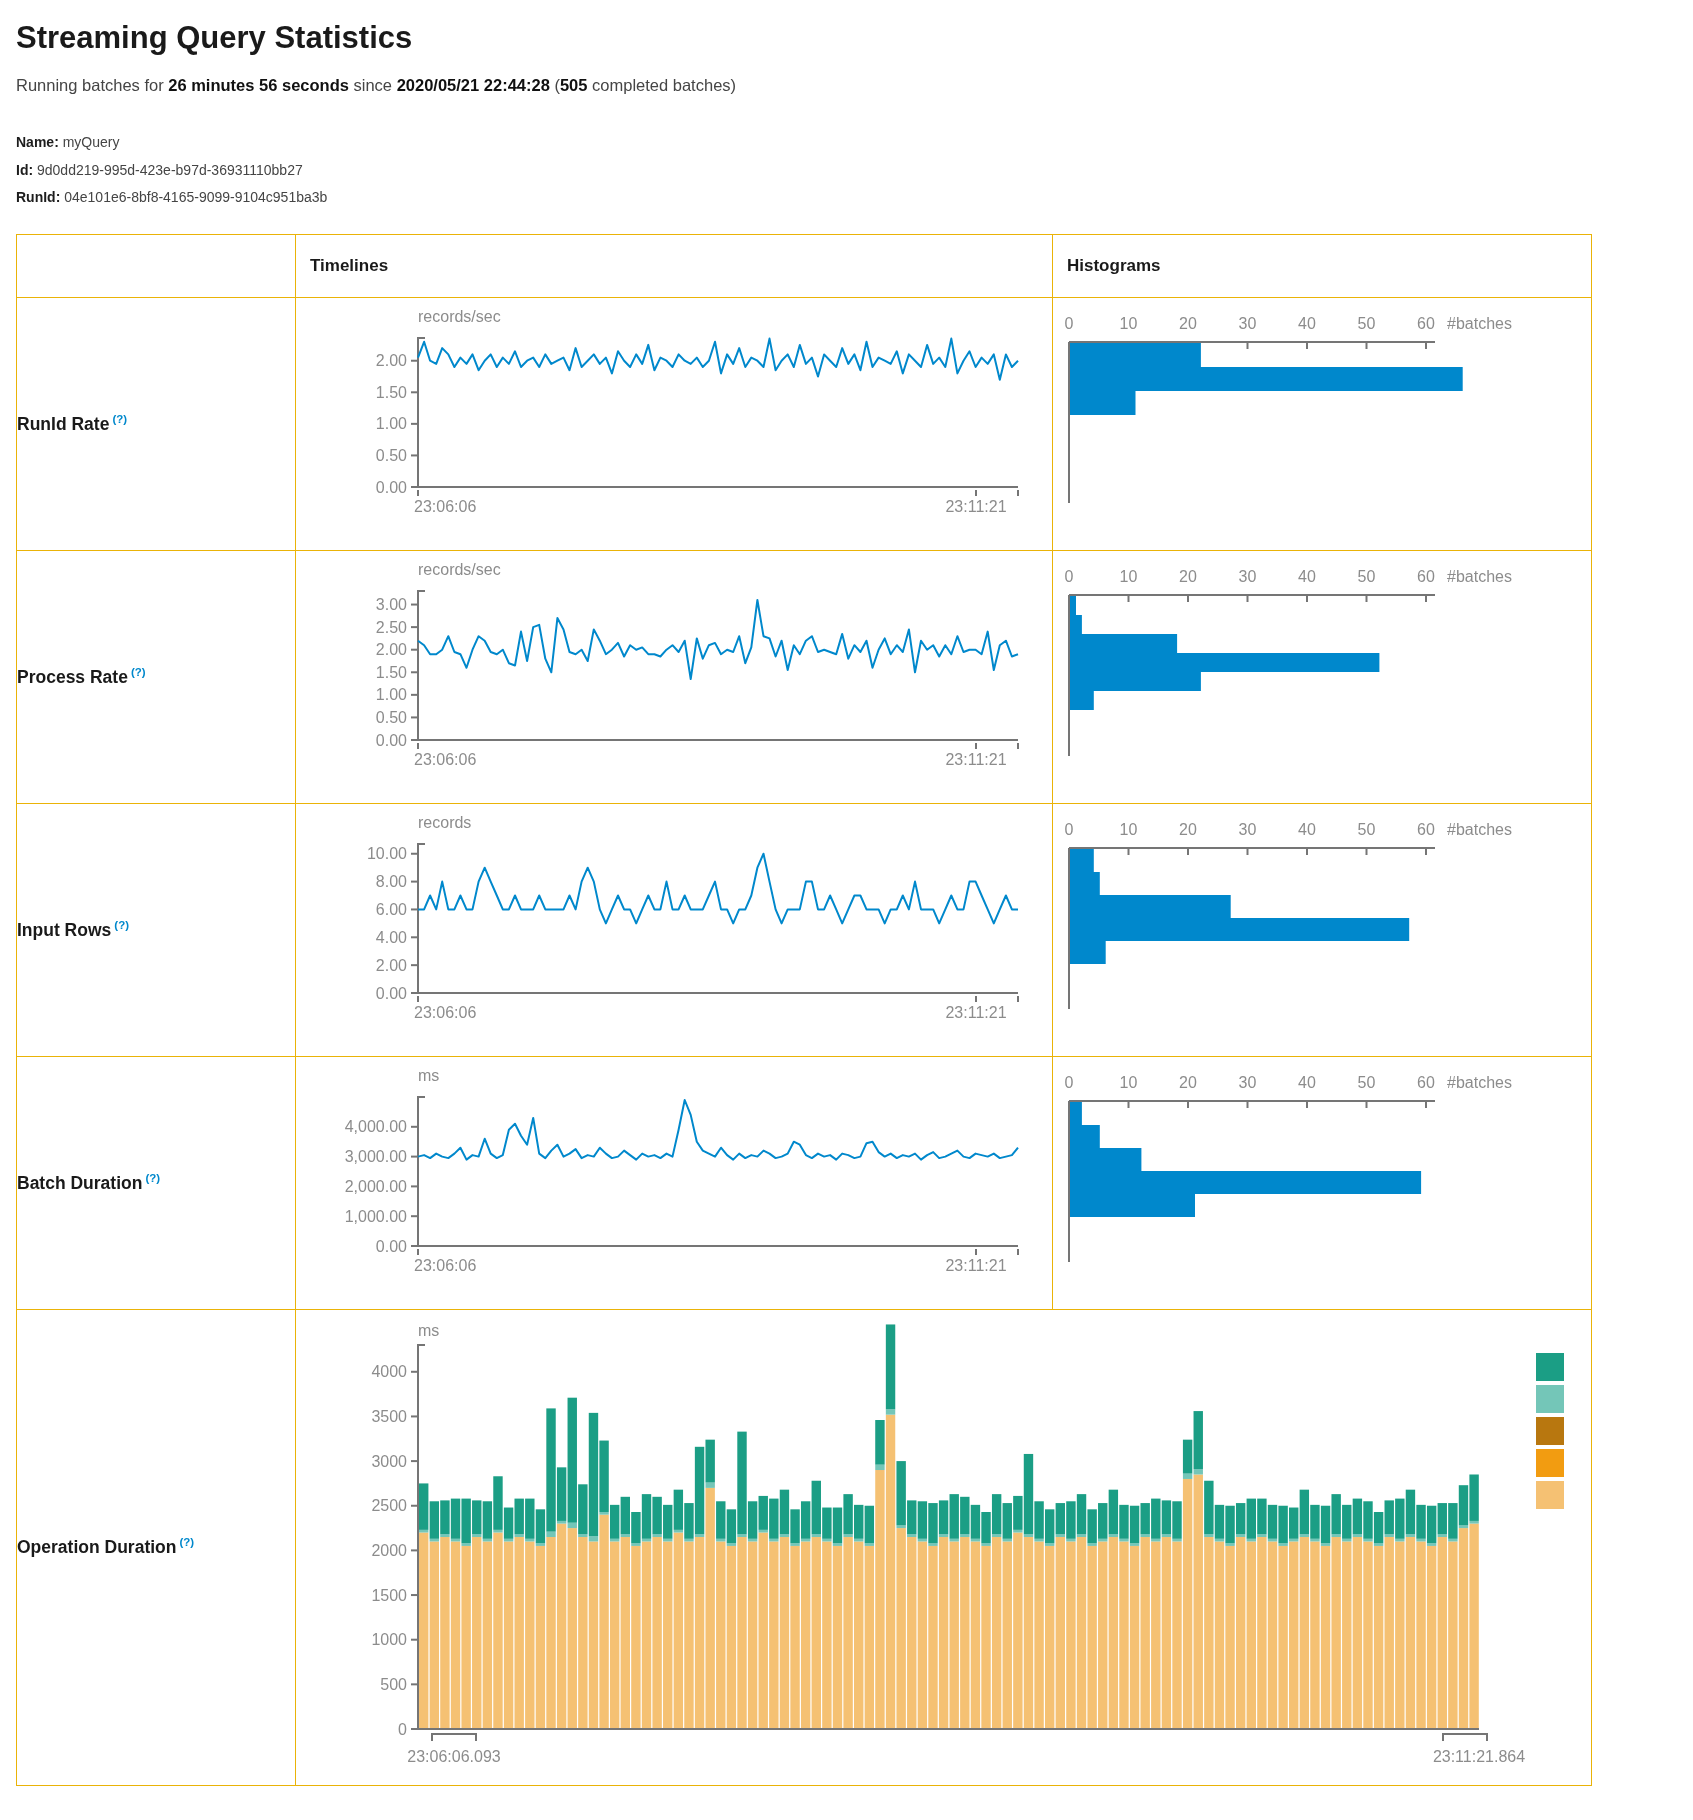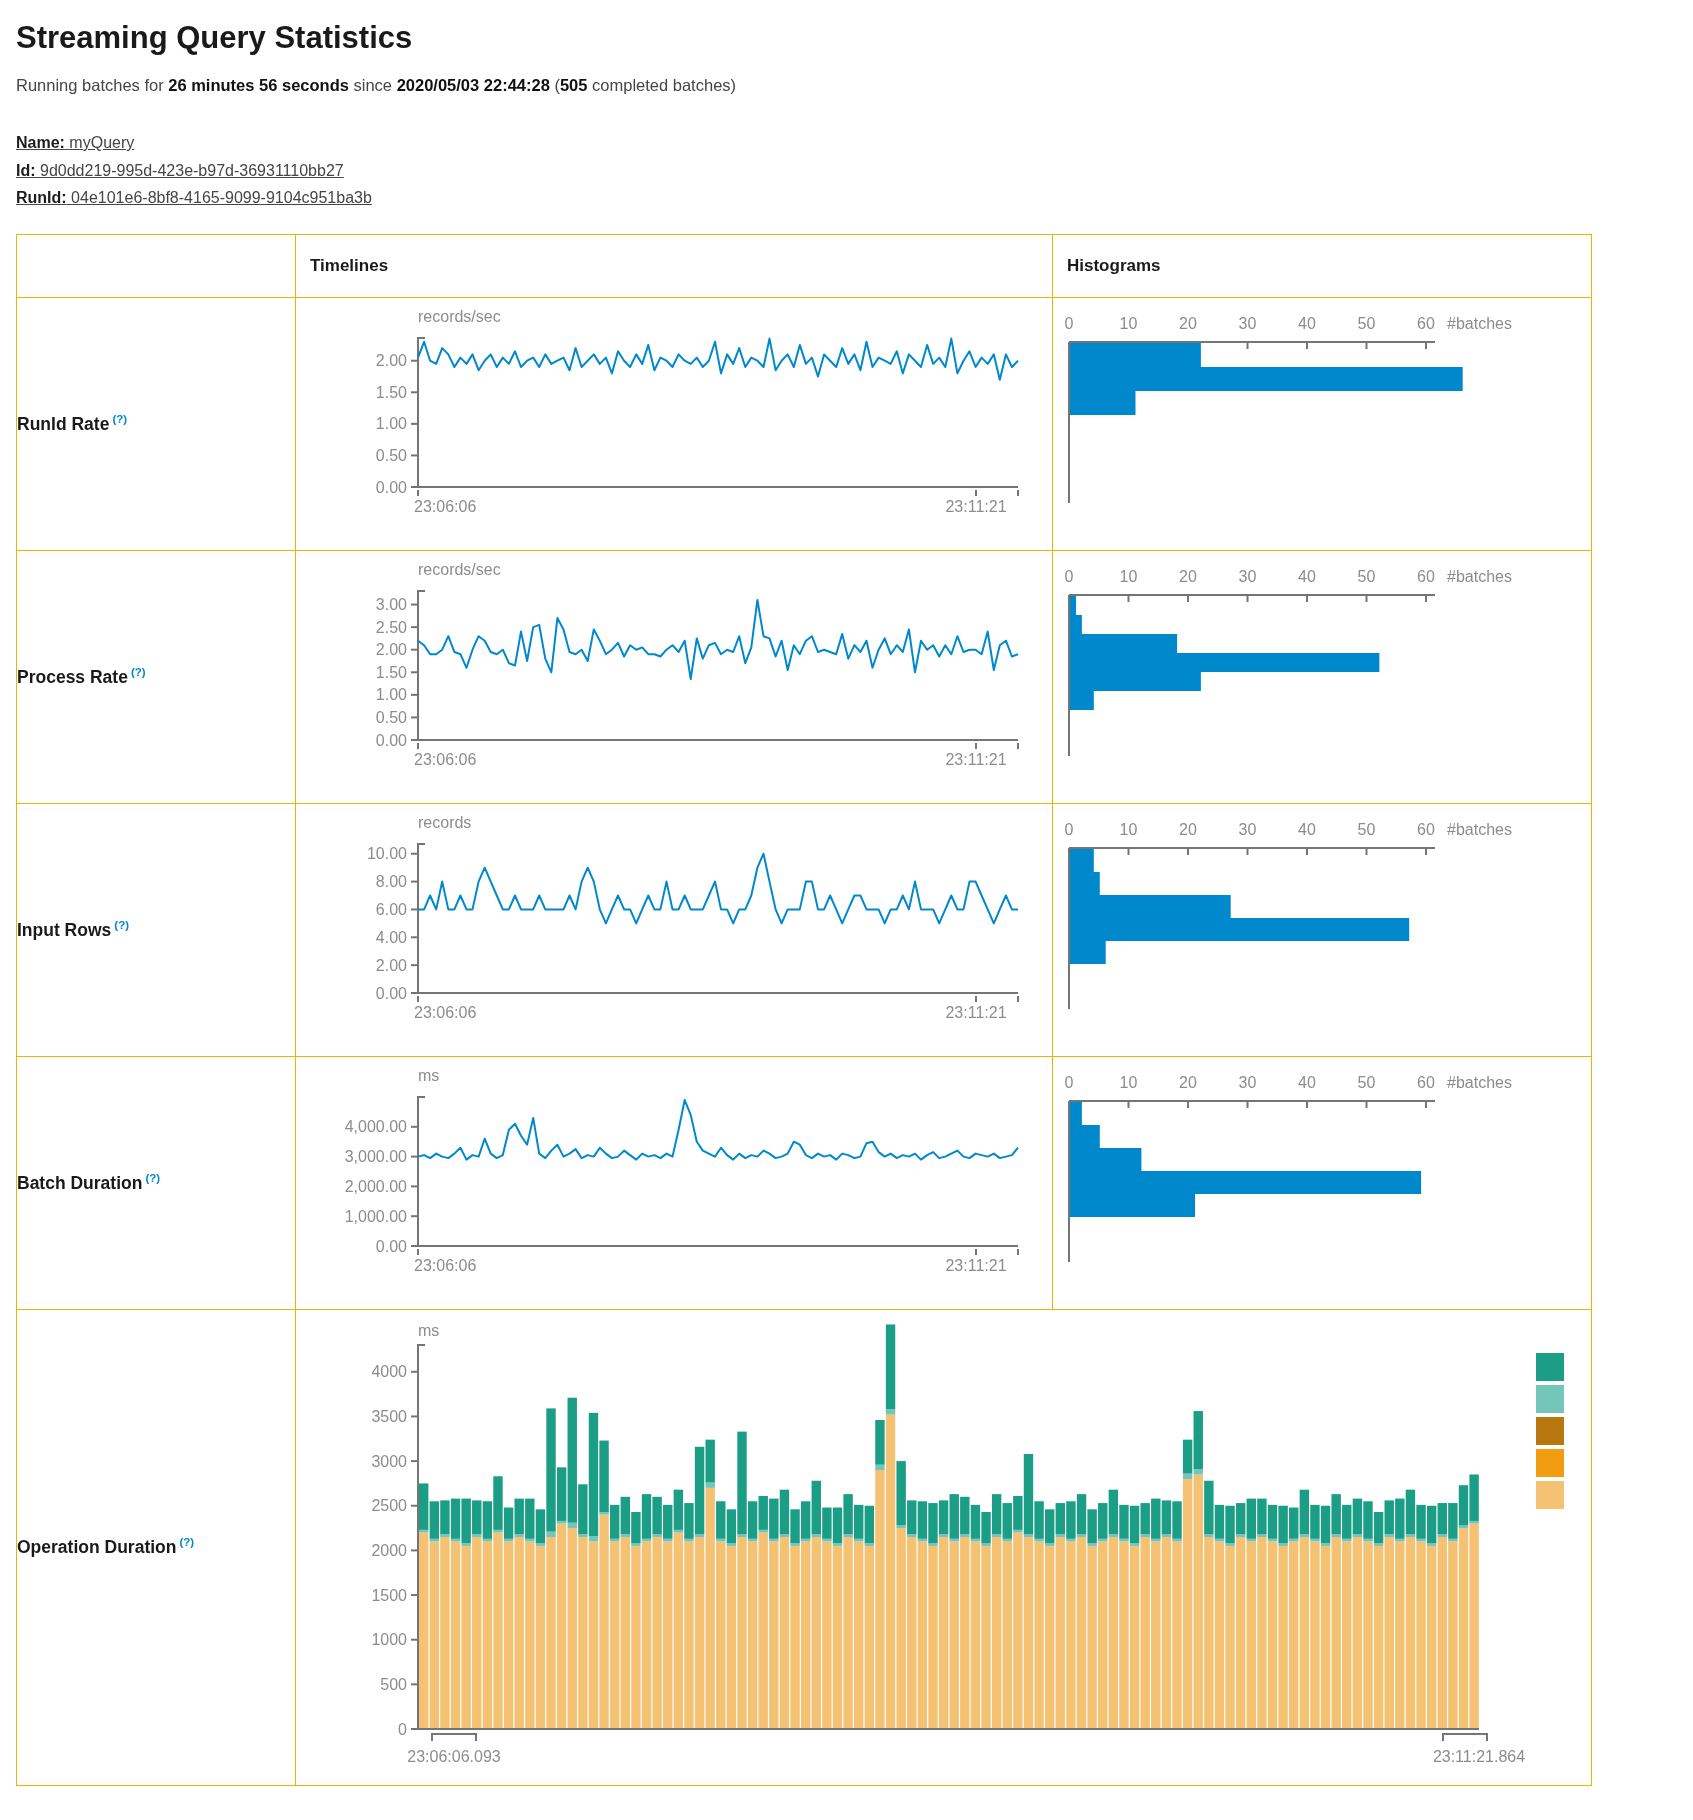--- a/index.html
+++ b/index.html
@@ -1,20 +1,20 @@
 <!DOCTYPE html>
 <html><head>
 <meta charset="utf-8">
 <style>
   html,body{margin:0;padding:0;background:#fff;color:#333;font-family:"Liberation Sans",sans-serif;}
   .wrap{padding:12px 20px 20px 16px;width:1661px;}
   h1{font-size:31px;margin:8px 0 20px 0;color:#1a1a1a;font-weight:bold;}
   .subtitle{font-size:16.5px;color:#454545;margin:0 0 34px 0;}
   .subtitle b{color:#111;}
-  .meta{font-size:16px;line-height:27.5px;color:#454545;margin:0 0 22px 0;text-decoration:underline;}
+  .meta{font-size:14px;line-height:27.5px;color:#454545;margin:0 0 22px 0;}
   .meta b{color:#1d1d1d;}
   table.stats{border-collapse:collapse;table-layout:fixed;width:1575px;}
   table.stats th, table.stats td{border:1px solid #eab308;padding:0;}
   table.stats th{font-size:17px;text-align:left;color:#1a1a1a;padding:21px 0 21px 14px;font-weight:bold;vertical-align:middle;}
   td.lbl{vertical-align:middle;padding-left:20px;font-size:17.5px;font-weight:bold;color:#1a1a1a;}
   td.chart-cell{vertical-align:top;height:250px;overflow:hidden;}
   td.op-cell{vertical-align:top;height:475px;}
   sup.help{color:#0088cc;font-size:11.5px;font-weight:bold;margin-left:3px;}
   svg text{font-family:"Liberation Sans",sans-serif;}
   .tick{fill:#8c8c8c;font-size:16px;}
@@ -22,21 +22,21 @@
   .opwrap{position:relative;width:1296px;height:475px;}
   .legend{position:absolute;top:43px;right:28px;display:flex;flex-direction:column;gap:4px;}
   .legend span{width:28px;height:28px;display:block;}
 </style>
 </head>
 <body>
 
 <div class="wrap">
   <h1>Streaming Query Statistics</h1>
 
-  <p class="subtitle"><span>Running batches for </span><b>26 minutes 56 seconds</b><span> since </span><b>2020/05/03 22:44:28</b><span> (</span><b>505</b><span> completed batches)</span></p>
+  <p class="subtitle"><span>Running batches for </span><b>26 minutes 56 seconds</b><span> since </span><b>2020/05/21 22:44:28</b><span> (</span><b>505</b><span> completed batches)</span></p>
 
   <div class="meta">
     <div><b>Name:</b> <span>myQuery</span></div>
     <div><b>Id:</b> <span>9d0dd219-995d-423e-b97d-36931110bb27</span></div>
     <div><b>RunId:</b> <span>04e101e6-8bf8-4165-9099-9104c951ba3b</span></div>
   </div>
 
   <table class="stats">
     <colgroup>
         <col style="width:279px">

